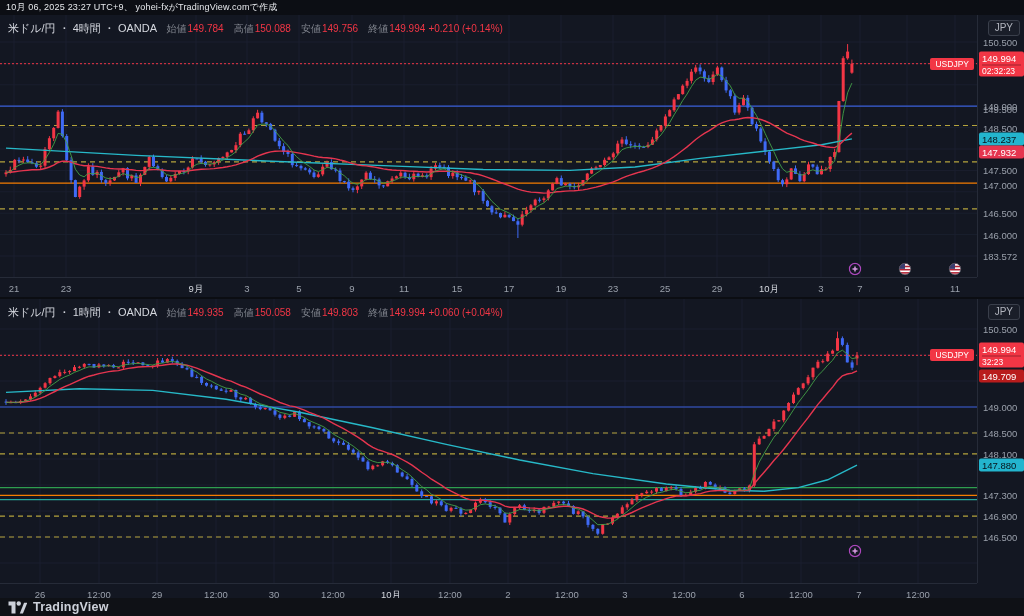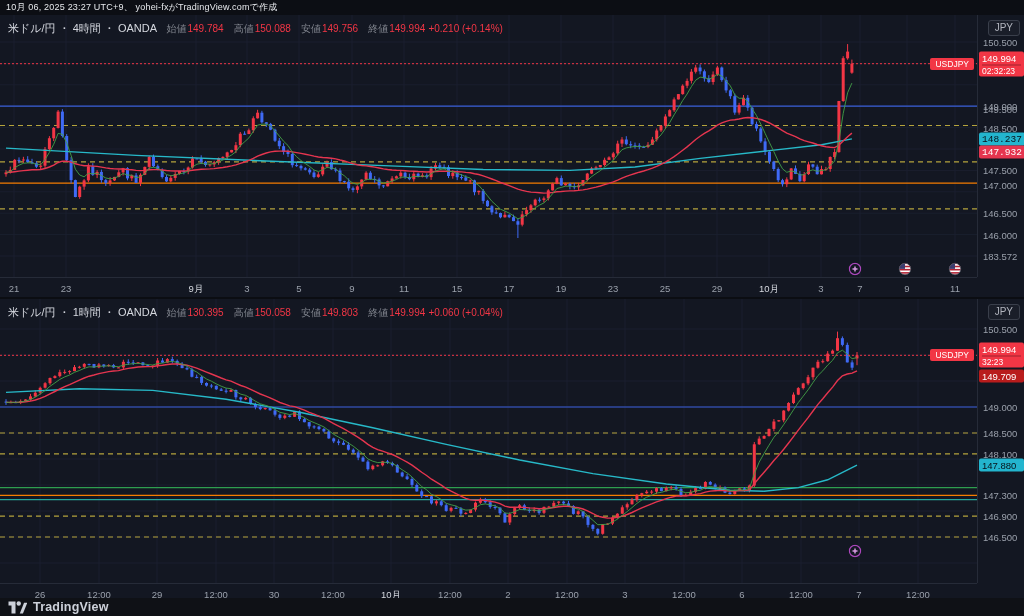--- a/index.html
+++ b/index.html
@@ -485,22 +485,22 @@
         <div class="ylabel" style="top: 27px;">150.500</div>
         <div class="ylabel" style="top: 69.8px; margin-top: 24px;">149.500</div>
         <div class="ylabel" style="top: 91.2px;">149.000</div>
         <div class="ylabel" style="top: 112.6px;">148.500</div>
         <div class="ylabel" style="top: 155.4px;">147.500</div>
         <div class="ylabel" style="top: 170px;">147.000</div>
         <div class="ylabel" style="top: 198.2px;">146.500</div>
         <div class="ylabel" style="top: 219.6px;">146.000</div>
         <div class="ylabel" style="top: 241px;">183.572</div>
         <div class="badge" style="top: 48.6568px; background: rgb(242, 54, 69); color: rgb(255, 255, 255);">149.994<span class="sub">02:32:23</span></div>
-        <div class="badge" style="top: 123.856px; background: rgb(35, 181, 206); color: rgb(8, 19, 26); font-family: Liberation Mono, monospace;">148.237</div>
-        <div class="badge" style="top: 136.91px; background: rgb(229, 53, 79); color: rgb(255, 255, 255); font-family: Liberation Mono, monospace;">147.932</div>
+        <div class="badge" style="top: 123.856px; background: rgb(35, 181, 206); color: rgb(8, 19, 26);">148.237</div>
+        <div class="badge" style="top: 136.91px; background: rgb(229, 53, 79); color: rgb(255, 255, 255);">147.932</div>
       </div>
     <div class="tstrip" id="tstrip0" style="top:262px;height:20px">
         <div class="tlabel" style="left: 14px;">21</div>
         <div class="tlabel" style="left: 66px;">23</div>
         <div class="tlabel major" style="left: 196px;">9月</div>
         <div class="tlabel" style="left: 247px;">3</div>
         <div class="tlabel" style="left: 299px;">5</div>
         <div class="tlabel" style="left: 352px;">9</div>
         <div class="tlabel" style="left: 404px;">11</div>
         <div class="tlabel" style="left: 457px;">15</div>
@@ -942,21 +942,21 @@
         <rect x="850.6" y="63.4" width="3" height="5.3" fill="#3f6af5"></rect>
         <line x1="857.0" y1="53.0" x2="857.0" y2="66.2" stroke="#f23645" stroke-width="1"></line>
         <rect x="855.5" y="56.3" width="3" height="3.1" fill="#f23645"></rect>
         <polyline fill="none" stroke="#27b9c8" stroke-width="1.4" points="6.0,93.4 79.4,89.8 152.7,91.4 226.1,100.2 299.5,113.2 372.8,128.8 446.2,145.4 519.6,161.0 592.9,174.6 666.3,185.0 729.9,191.2 764.1,192.2 798.3,188.6 827.7,180.8 857.0,166.2"></polyline>
         <polyline fill="none" stroke="#e5354f" stroke-width="1.4" points="6.0,103.4 10.9,103.4 15.8,103.4 20.7,103.2 25.6,102.8 30.5,102.1 35.3,101.0 40.2,99.4 45.1,97.3 50.0,94.9 54.9,92.5 59.8,90.0 64.7,87.7 69.6,85.6 74.5,83.3 79.4,81.2 84.3,79.0 89.1,77.2 94.0,76.0 98.9,74.6 103.8,73.6 108.7,72.6 113.6,72.0 118.5,71.6 123.4,70.4 128.3,69.4 133.2,68.7 138.1,68.0 142.9,67.7 147.8,67.6 152.7,67.5 157.6,66.7 162.5,66.3 167.4,65.5 172.3,65.0 177.2,65.0 182.1,65.5 187.0,66.2 191.9,67.7 196.7,69.1 201.6,71.1 206.5,73.1 211.4,75.0 216.3,77.0 221.2,79.0 226.1,80.8 231.0,82.2 235.9,84.3 240.8,86.5 245.7,88.1 250.6,90.4 255.4,92.7 260.3,95.0 265.2,96.9 270.1,98.8 275.0,101.1 279.9,103.5 284.8,105.2 289.7,106.9 294.6,107.6 299.5,109.3 304.4,111.1 309.2,113.3 314.1,115.2 319.0,117.2 323.9,119.2 328.8,121.9 333.7,124.6 338.6,127.2 343.5,129.7 348.4,132.5 353.3,135.3 358.2,138.4 363.0,141.6 367.9,145.4 372.8,148.3 377.7,150.7 382.6,152.2 387.5,153.8 392.4,155.5 397.3,157.9 402.2,160.5 407.1,163.1 412.0,166.1 416.8,169.6 421.7,173.3 426.6,176.5 431.5,180.2 436.4,183.2 441.3,186.2 446.2,189.6 451.1,192.2 456.0,194.5 460.9,197.2 465.8,199.4 470.6,200.9 475.5,201.3 480.4,201.1 485.3,201.4 490.2,202.3 495.1,203.1 500.0,204.6 504.9,207.1 509.8,208.2 514.7,208.3 519.6,208.1 524.4,208.4 529.3,208.9 534.2,209.1 539.1,209.8 544.0,209.5 548.9,209.3 553.8,208.5 558.7,207.8 563.6,207.3 568.5,207.3 573.4,208.3 578.2,208.8 583.1,210.0 588.0,212.1 592.9,214.5 597.8,217.2 602.7,218.2 607.6,219.1 612.5,219.0 617.4,218.4 622.3,217.1 627.2,215.5 632.0,213.5 636.9,211.2 641.8,208.9 646.7,206.8 651.6,204.9 656.5,202.8 661.4,201.4 666.3,199.7 671.2,198.2 676.1,197.1 681.0,197.0 685.8,196.9 690.7,196.3 695.6,195.4 700.5,194.6 705.4,193.1 710.3,192.1 715.2,191.8 720.1,191.4 725.0,191.7 729.9,192.1 734.8,192.0 739.6,191.6 744.5,191.6 749.4,190.9 754.3,184.8 759.2,178.8 764.1,173.2 769.0,167.5 773.9,161.5 778.8,156.1 783.7,150.2 788.6,144.0 793.5,137.6 798.3,131.1 803.2,124.9 808.1,118.6 813.0,112.0 817.9,105.4 822.8,99.7 827.7,93.7 832.6,88.1 837.5,81.5 842.4,76.8 847.3,75.0 852.1,74.2 857.0,71.8"></polyline>
         <polyline fill="none" stroke="#43a047" stroke-width="1" opacity="0.9" points="6.0,103.4 10.9,103.3 15.8,103.4 20.7,102.9 25.6,102.1 30.5,100.5 35.3,98.2 40.2,95.1 45.1,91.5 50.0,87.3 54.9,83.9 59.8,80.4 64.7,77.9 69.6,76.0 74.5,73.3 79.4,71.5 84.3,69.3 89.1,67.8 94.0,68.0 98.9,67.2 103.8,67.2 108.7,66.8 113.6,67.4 118.5,67.7 123.4,66.1 128.3,65.2 133.2,64.7 138.1,64.3 142.9,64.9 147.8,65.6 152.7,66.0 157.6,64.5 162.5,64.2 167.4,62.8 172.3,62.5 177.2,63.3 182.1,65.2 187.0,66.9 191.9,70.6 196.7,73.0 201.6,76.7 206.5,80.0 211.4,82.2 216.3,84.9 221.2,87.2 226.1,89.1 231.0,89.7 235.9,92.6 240.8,95.2 245.7,96.4 250.6,99.2 255.4,102.2 260.3,104.8 265.2,106.2 270.1,107.9 275.0,110.5 279.9,113.3 284.8,114.4 289.7,115.6 294.6,114.5 299.5,116.4 304.4,118.6 309.2,121.6 314.1,123.6 319.0,125.7 323.9,127.9 328.8,131.7 333.7,135.3 338.6,138.1 343.5,140.7 348.4,144.0 353.3,147.2 358.2,151.0 363.0,154.9 367.9,160.0 372.8,162.2 377.7,163.6 382.6,163.2 387.5,163.5 392.4,164.4 397.3,167.4 402.2,170.8 407.1,173.9 412.0,177.9 416.8,182.7 421.7,187.5 426.6,190.8 431.5,195.3 436.4,197.6 441.3,200.5 446.2,204.3 451.1,205.8 456.0,207.0 460.9,209.6 465.8,211.1 470.6,210.9 475.5,208.5 480.4,205.7 485.3,204.9 490.2,205.9 495.1,206.8 500.0,209.3 504.9,214.0 509.8,214.4 514.7,212.6 519.6,210.5 524.4,210.7 529.3,211.1 534.2,211.0 539.1,211.9 544.0,210.6 548.9,209.6 553.8,207.7 558.7,206.0 563.6,205.5 568.5,206.0 573.4,209.0 578.2,210.1 583.1,212.5 588.0,217.0 592.9,221.3 597.8,225.7 602.7,225.5 607.6,225.2 612.5,223.0 617.4,220.2 622.3,216.3 627.2,212.6 632.0,208.6 636.9,204.4 641.8,201.0 646.7,198.2 651.6,196.4 656.5,194.0 661.4,193.4 666.3,191.8 671.2,190.6 676.1,190.4 681.0,192.4 685.8,193.7 690.7,193.4 695.6,191.9 700.5,191.3 705.4,188.5 710.3,187.5 715.2,188.3 720.1,188.4 725.0,190.1 729.9,191.8 734.8,191.5 739.6,190.8 744.5,191.0 749.4,189.5 754.3,174.8 759.2,163.1 764.1,154.4 769.0,146.2 773.9,138.3 778.8,132.6 783.7,125.6 788.6,118.4 793.5,110.8 798.3,103.6 803.2,97.2 808.1,90.8 813.0,83.5 817.9,76.6 822.8,71.8 827.7,66.1 832.6,61.3 837.5,53.9 842.4,51.2 847.3,55.3 852.1,59.7 857.0,58.6"></polyline>
         <line x1="0" y1="56.3" x2="977" y2="56.3" stroke="#f23645" stroke-width="1" stroke-dasharray="2,2"></line>
       </svg>
     <div class="legend">
       <span class="sym">米ドル/円 ・ 1時間 ・ OANDA</span>
-      <span class="lab">始値</span><span class="val">130.395</span>
+      <span class="lab">始値</span><span class="val">149.935</span>
       <span class="lab">高値</span><span class="val">150.058</span>
       <span class="lab">安値</span><span class="val">149.803</span>
       <span class="lab">終値</span><span class="val">149.994</span>
       <span class="chg">+0.060 (+0.04%)</span>
     </div>
     <div class="curbtn">JPY</div>
     <div class="axis" id="axis1" style="height:284px">
         <div class="ylabel" style="top: 30px;">150.500</div>
         <div class="ylabel" style="top: 108px;">149.000</div>
         <div class="ylabel" style="top: 134px;">148.500</div>

